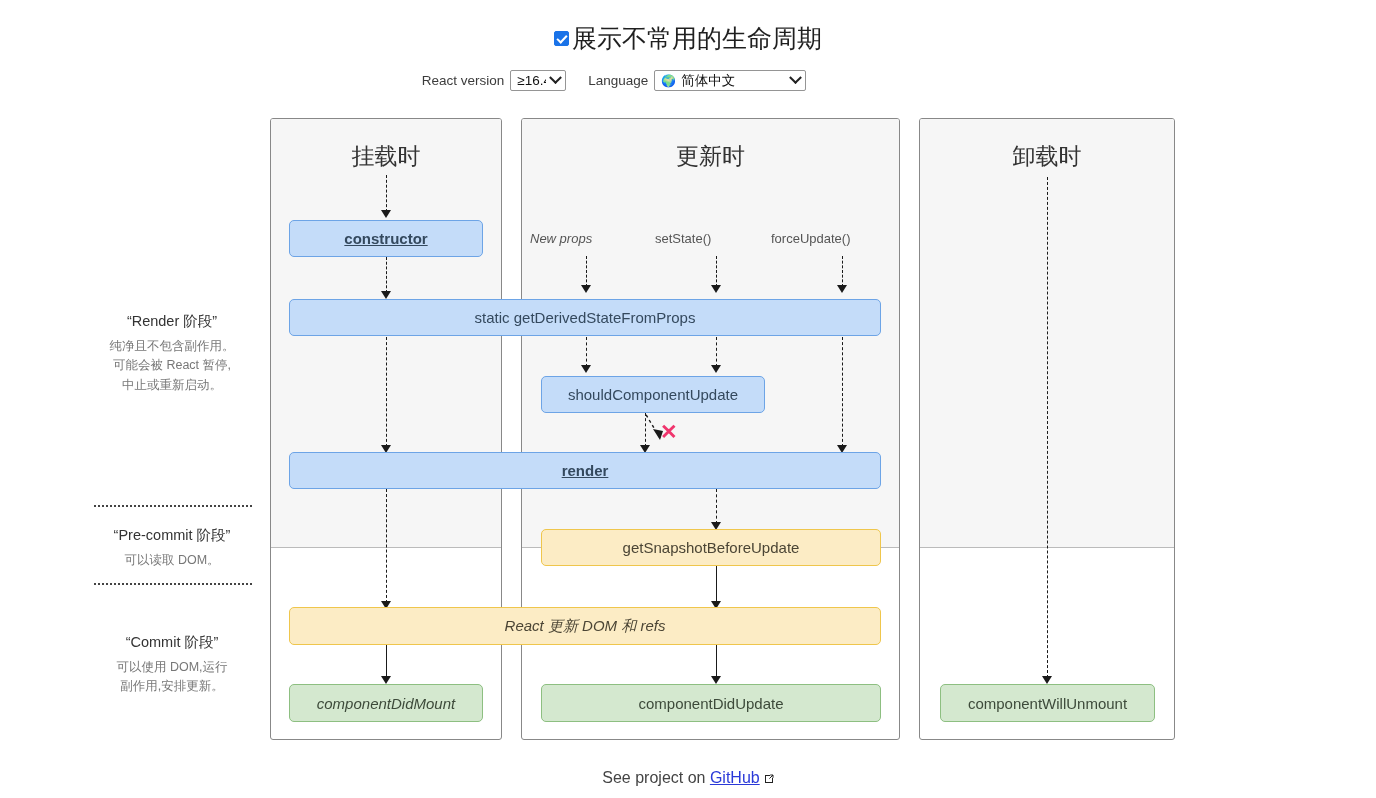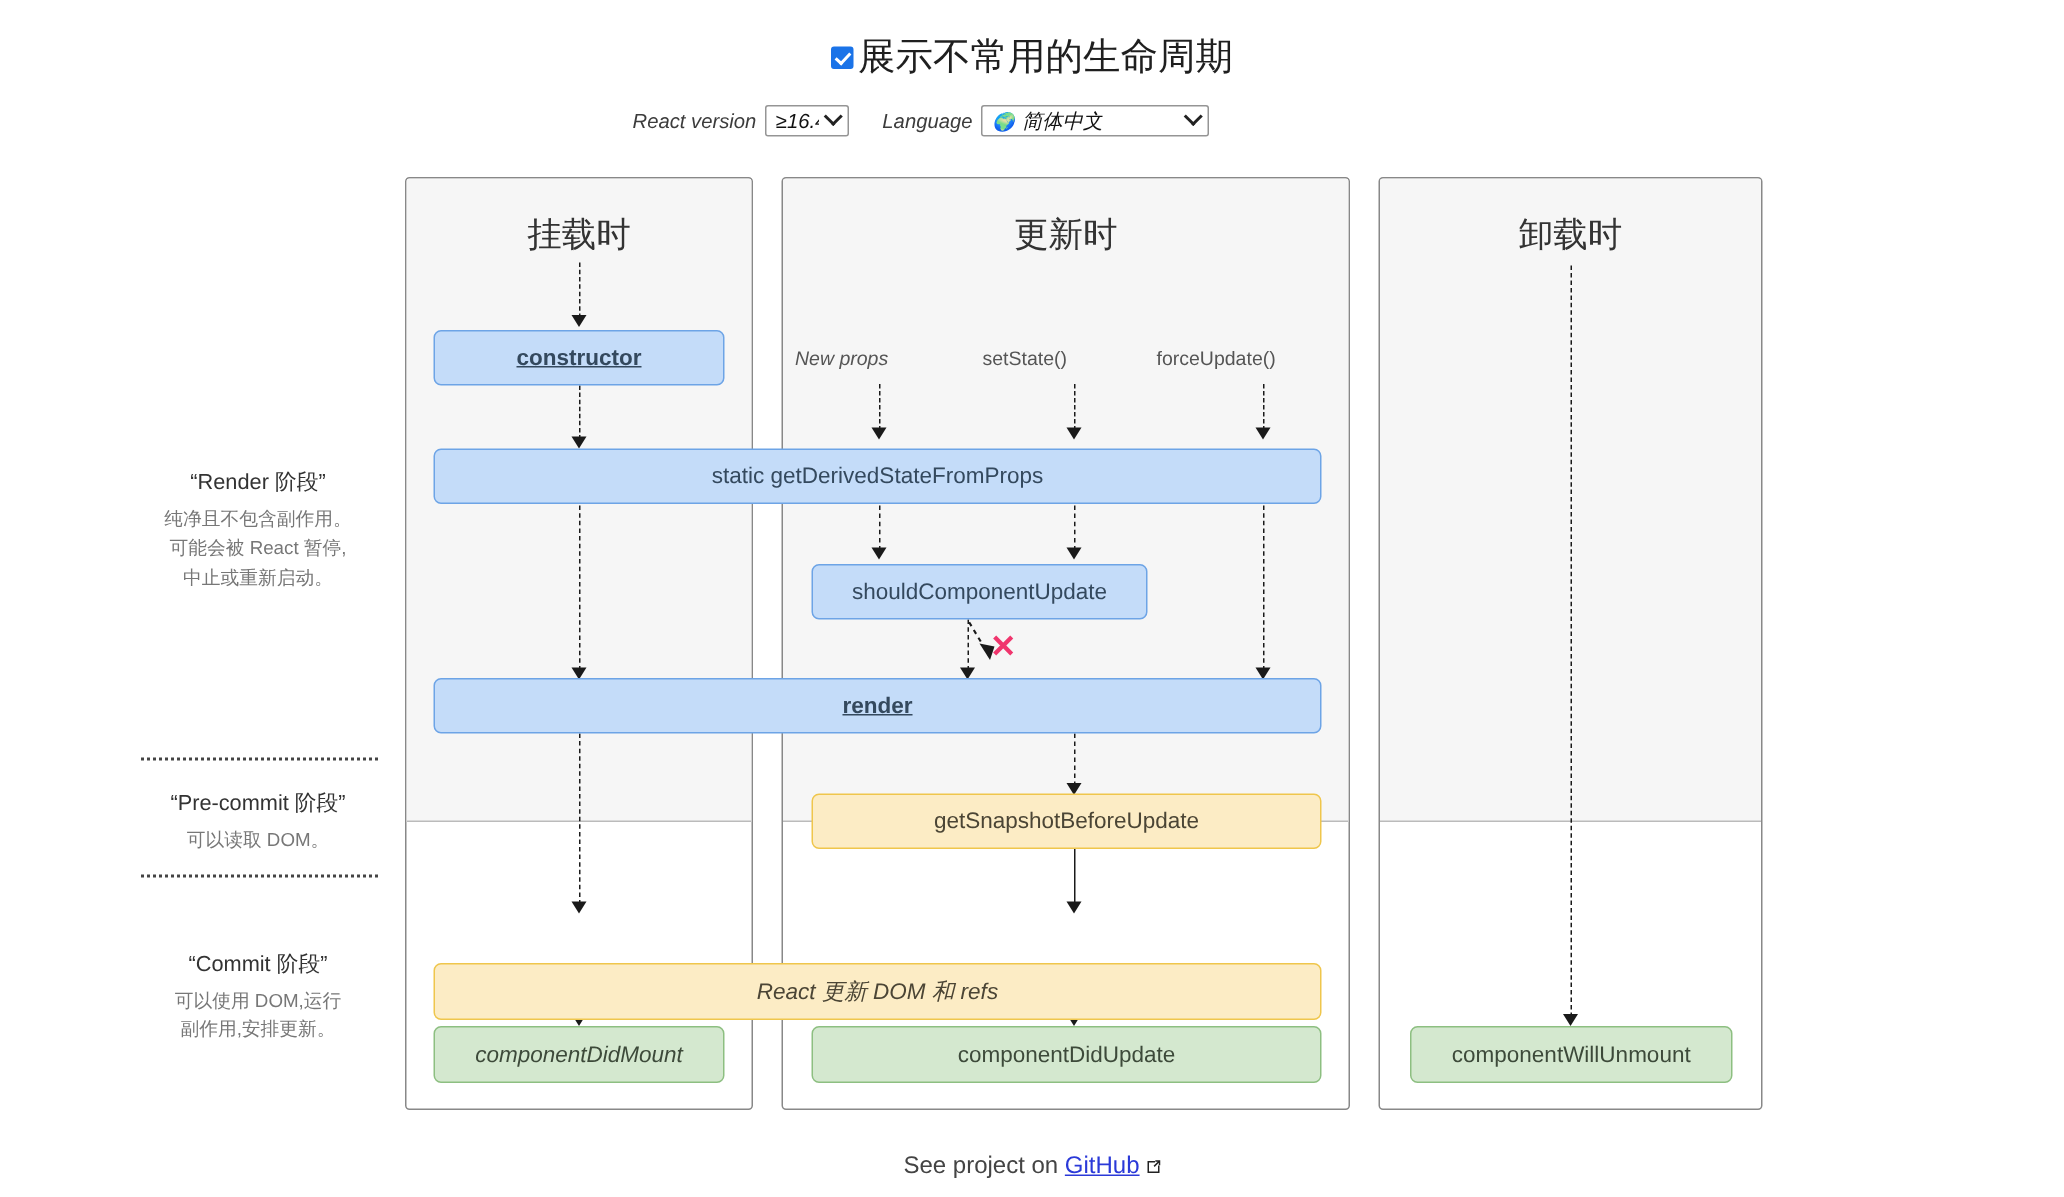--- a/index.html
+++ b/index.html
@@ -28,21 +28,21 @@
   .title-check::after {
     content: ""; position: absolute; left: 4px; top: 1px;
     width: 4px; height: 8px; border: solid #ffffff;
     border-width: 0 2px 2px 0; transform: rotate(43deg);
   }
   .title-text { line-height: 1; }
 
   .controls-row {
     position: absolute; left: 0; top: 70px; width: 1228px;
     display: flex; align-items: center; justify-content: center;
-    font-size: 13.5px; color: #3c3c3c; gap: 6px; font-style: italic;
+    font-size: 13.5px; color: #3c3c3c; gap: 6px;
   }
   .ctrl-label { color: #3c3c3c; }
   .select-box {
     display: inline-flex; align-items: center; justify-content: space-between;
     border: 1px solid #959595; background: #ffffff; border-radius: 2px;
     height: 21px; font-size: 13.5px; color: #111; cursor: pointer;
     padding: 0 5px 0 6px;
   }
   .select-version { width: 56px; margin-right: 16px; }
   .select-lang { width: 152px; }
@@ -75,21 +75,21 @@
   
   .lcbox {
     position: absolute; border-radius: 5px; border: 1px solid;
     display: flex; align-items: center; justify-content: center;
     font-size: 15px; text-align: center; z-index: 6;
   }
   .lcbox.blue   { background: #c4dcf9; border-color: #6da4e6; color: #34495e; }
   .lcbox.yellow { background: #fcecc5; border-color: #efc64c; color: #4b4535; }
   .lcbox.green  { background: #d4e8cf; border-color: #8dbf81; color: #3d4a3a; }
   .lcbox.bold   { font-weight: bold; text-decoration: underline; }
-  .lcbox.ital   { font-style: italic; margin-top: 35px; }
+  .lcbox.ital   { font-style: italic; }
 
   
   .vline { position: absolute; width: 0; z-index: 4; }
   .vline.dashed { border-left: 1.5px dashed #1a1a1a; }
   .vline.solid  { border-left: 1.5px solid #1a1a1a; }
   .ahead {
     position: absolute; width: 0; height: 0; z-index: 5;
     border-left: 5px solid transparent; border-right: 5px solid transparent;
     border-top: 8px solid #1a1a1a;
   }

